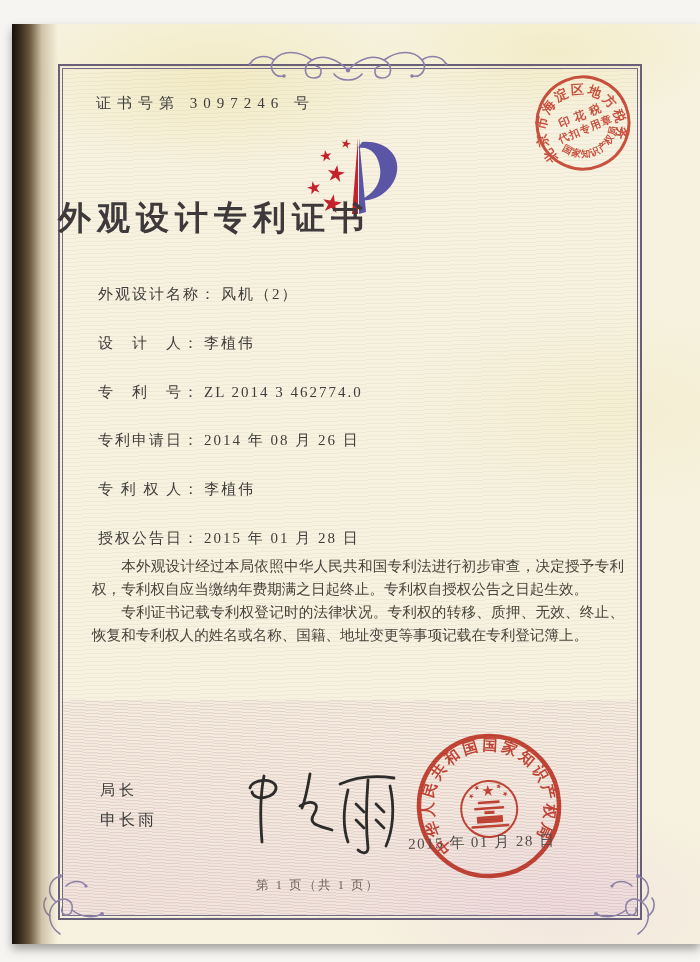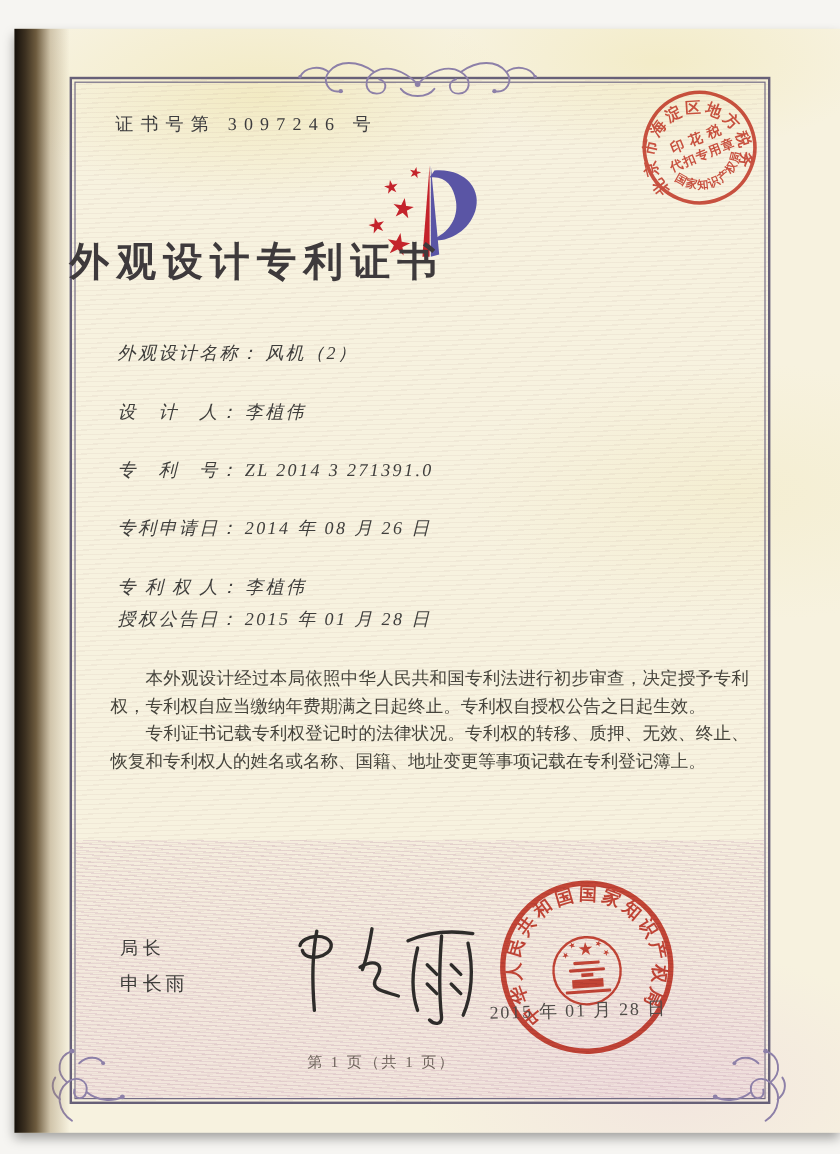--- a/index.html
+++ b/index.html
@@ -34,21 +34,21 @@
     background:
       repeating-linear-gradient(184deg, rgba(186,138,168,0.22) 0 1px, transparent 1px 3px),
       linear-gradient(rgba(228,198,212,0.10), rgba(228,198,212,0.30));
   }
   .cert-no{position:absolute;left:84px;top:70px;font-size:15px;letter-spacing:6px;color:#3d3c3e;white-space:nowrap;}
   .logo{position:absolute;left:258px;top:76px;}
   .title{
     position:absolute;left:46px;top:172px;width:580px;text-align:left;
     font-size:33px;font-weight:bold;letter-spacing:6px;color:#3e3a3c;white-space:nowrap;
   }
-  .field{position:absolute;left:86px;font-size:15px;letter-spacing:2px;color:#3f3e3c;white-space:nowrap;font-style:italic;}
+  .field{position:absolute;left:86px;font-size:15px;letter-spacing:2px;color:#3f3e3c;white-space:nowrap;}
   .field .val{margin-left:4px;}
   .paras{
     position:absolute;left:80px;top:531px;width:532px;
     font-size:14.6px;line-height:23px;text-align:justify;color:#46443c;
   }
   .paras p{margin:0;text-indent:2em;}
   .issuer-title{position:absolute;left:88px;top:757px;font-size:15px;letter-spacing:4px;color:#3c3b39;}
   .issuer-name{position:absolute;left:88px;top:786px;font-size:16px;letter-spacing:3px;color:#3c3b39;}
   .signature{position:absolute;left:210px;top:722px;}
   .seal{mix-blend-mode:multiply;}
@@ -149,29 +149,29 @@
 
     <div class="title">外观设计专利证书</div>
 
     <div class="field" style="top:261px">
       <span>外观设计名称：</span><span class="val">风机（2）</span>
     </div>
     <div class="field" style="top:310px">
       <span>设　计　人：</span><span class="val">李植伟</span>
     </div>
     <div class="field" style="top:359px">
-      <span>专　利　号：</span><span class="val">ZL 2014 3 271391.0</span>
+      <span>专　利　号：</span><span class="val">ZL 2014 3 462774.0</span>
     </div>
     <div class="field" style="top:407px">
       <span>专利申请日：</span><span class="val">2014 年 08 月 26 日</span>
     </div>
     <div class="field" style="top:456px">
       <span>专 利 权 人：</span><span class="val">李植伟</span>
     </div>
-    <div class="field" style="top:483px">
+    <div class="field" style="top:505px">
       <span>授权公告日：</span><span class="val">2015 年 01 月 28 日</span>
     </div>
 
     <div class="paras">
       <p>本外观设计经过本局依照中华人民共和国专利法进行初步审查，决定授予专利权，专利权自应当缴纳年费期满之日起终止。专利权自授权公告之日起生效。</p>
       <p>专利证书记载专利权登记时的法律状况。专利权的转移、质押、无效、终止、恢复和专利权人的姓名或名称、国籍、地址变更等事项记载在专利登记簿上。</p>
     </div>
 
     <div class="issuer-title">局长</div>
     <div class="issuer-name">申长雨</div>

